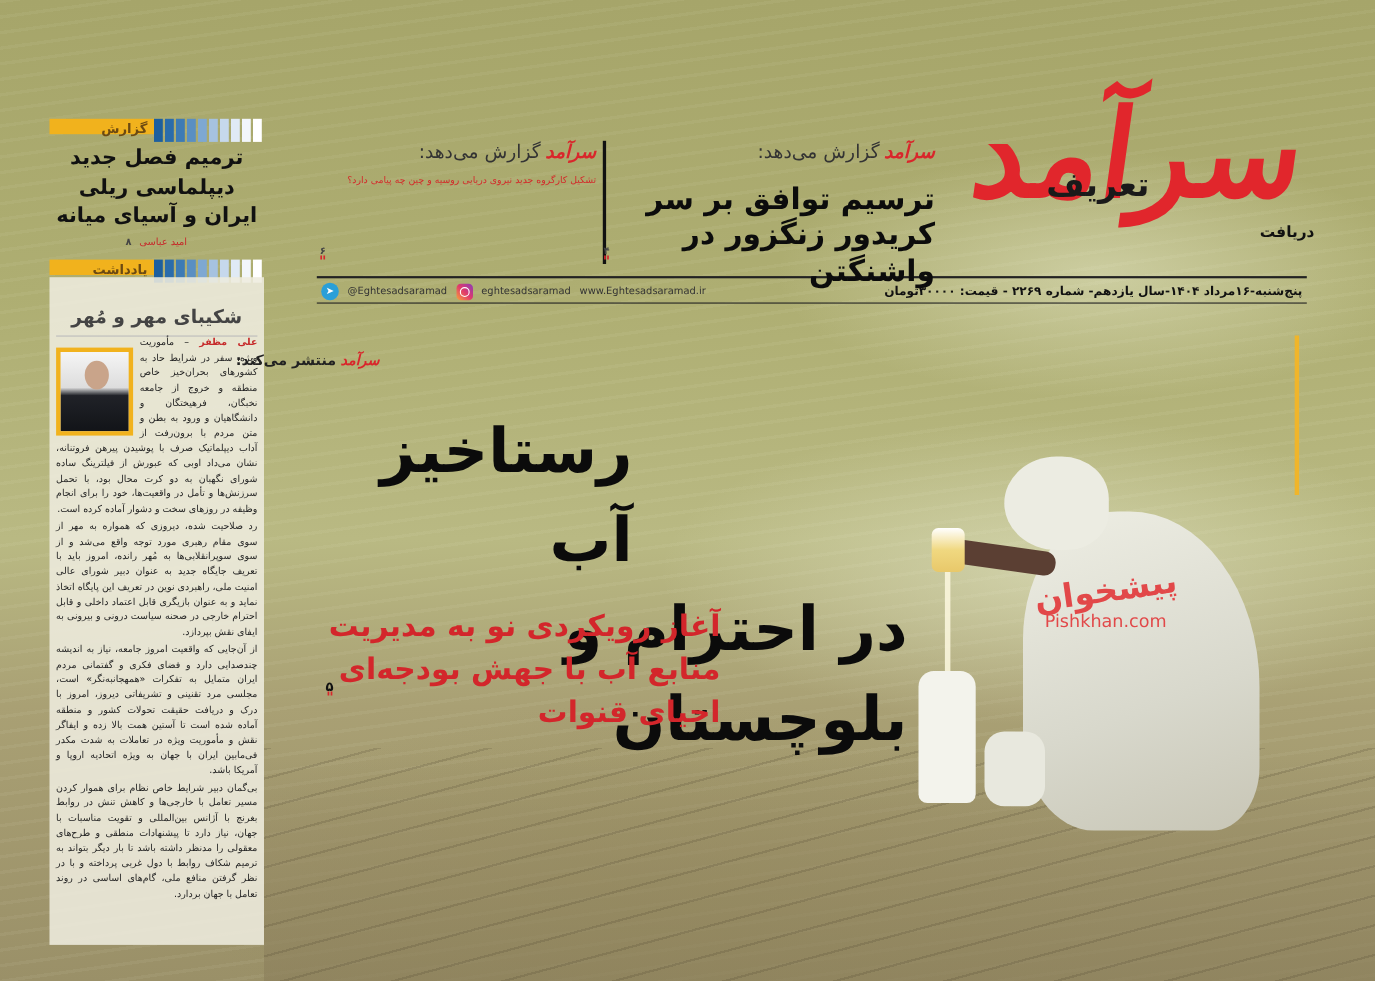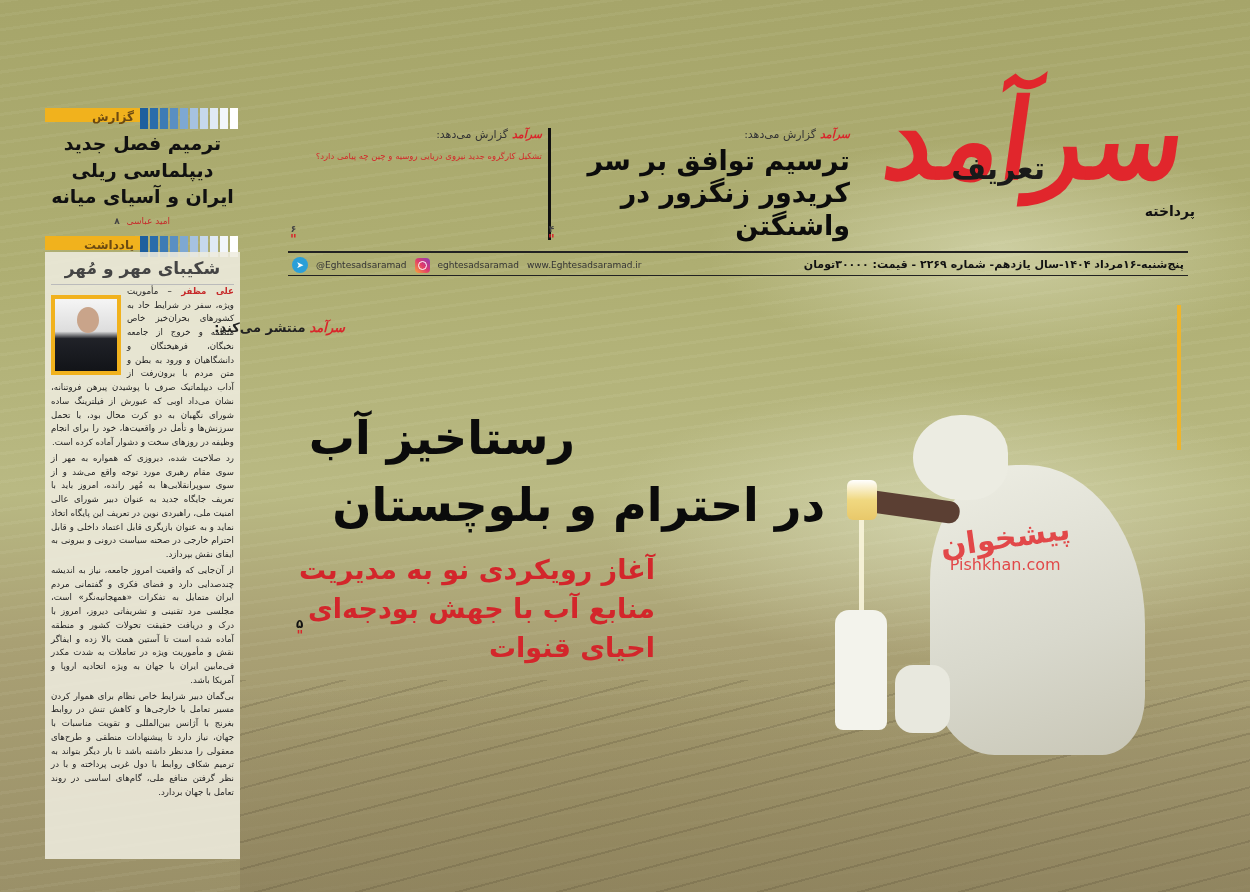--- a/index.html
+++ b/index.html
@@ -54,25 +54,25 @@
     position: absolute; left: 292px; top: 257px;
     display: flex; flex-direction: row-reverse; align-items: center; gap: 8px;
     direction: ltr;
     font-size: 9px; color: #333;
   }
   .tg-icon { width: 16px; height: 16px; border-radius: 50%; background: #2a9fd8; display: inline-flex; align-items:center; justify-content:center; color:#fff; font-size: 9px; }
   .ig-icon { width: 15px; height: 15px; border-radius: 4px; background: linear-gradient(45deg,#f9a33a,#e03a6b,#8a3ab9); display:inline-flex; align-items:center; justify-content:center; }
   .ig-icon::after { content:""; width:7px; height:7px; border:1.5px solid #fff; border-radius:50%; }
 
   
-  .kicker { font-size: 11px; color: #333; }
+  .kicker { font-size: 17px; color: #333; }
   .kicker .brand { color: #d9262b; font-weight: bold; font-style: italic; margin-left: 4px; font-family: "DejaVu Serif", serif; }
   .story1 { position: absolute; right: 400px; top: 128px; width: 300px; text-align: right; }
   .story1 .kicker { margin-right: 0; }
-  .story1 h2 { font-size: 27px; font-weight: 900; color: #0c0c0c; line-height: 1.2; margin-top: 4px; letter-spacing: -0.5px; }
+  .story1 h2 { font-size: 27px; font-weight: 900; color: #0c0c0c; line-height: 1.2; margin-top: 17px; letter-spacing: -0.5px; }
   .vbar { position: absolute; width: 3px; background: #111; }
   .story2 { position: absolute; right: 708px; top: 128px; width: 260px; text-align: right; }
   .story2 h2 { font-size: 22px; font-weight: 900; color: #0c0c0c; line-height: 1.3; margin-top: 6px; }
   .story2 .teaser { font-size: 8.5px; color: #d32a2a; margin-top: 10px; white-space: nowrap; }
   .pg { font-size: 9px; color: #444; font-weight: bold; display: block; line-height: 1; }
   .qq { color: #d9262b; font-weight: 900; font-size: 13px; line-height: 0.7; display: block; }
   .pgmark { position: absolute; text-align: center; }
 
   
   .leftcol { position: absolute; left: 45px; top: 108px; width: 195px; }
@@ -82,39 +82,38 @@
   .section-bar .lbl {
     flex: 1; background: #f1b21d; color: #6c4a12; font-size: 12px; font-weight: bold;
     padding: 2px 6px 0 0; text-align: right;
   }
   .leftcol h3 { font-size: 19px; font-weight: 900; color: #111; line-height: 1.4; text-align: center; margin-top: 8px; }
   .author1 { font-size: 9px; color: #c62a2a; text-align: right; margin-top: 6px; padding-right: 70px; }
   .note { margin-top: 10px; }
   .note-box {
     background: rgba(238,236,222,0.88); margin-top: 2px; padding: 6px 6px; height: 607px; position: relative;
   }
-  .note-title { font-size: 17px; color: #444; text-align: center; font-weight: bold; padding-bottom: 6px; border-bottom: 1px solid #bbb; }
+  .note-title { font-size: 17px; color: #444; text-align: center; font-weight: bold; padding-bottom: 6px; border-bottom: 1px solid #bbb; margin-top: 21px; }
   .note-photo {
     float: left; width: 70px; height: 80px; margin: 10px 6px 4px 0;
     border: 4px solid #f1b21d; background: linear-gradient(180deg,#f5f5f5 0%,#ddd 45%,#202228 55%,#121418 100%);
     position: relative;
   }
   .note-photo::before { content:""; position:absolute; left:22px; top:8px; width:22px; height:26px; border-radius:50%; background:#c9a48a; }
   .note-body { font-size: 8.6px; line-height: 1.6; color: #222; text-align: justify; }
   .note-body .by { color: #c62a2a; font-weight: bold; }
   .note-body p { margin-bottom: 2px; }
 
   
   .lead-kicker { position: absolute; right: 905px; top: 320px; font-size: 13px; font-weight: bold; color: #222; }
   .lead-kicker .brand { color: #d9262b; font-style: italic; font-family: "DejaVu Serif", serif; margin-left: 4px; }
   .lead-h1 {
     position: absolute; right: 425px; top: 370px; width: 560px;
-    font-size: 46px; font-weight: 900; color: #0b0b0b; line-height: 1.45; text-align: right;
+    font-size: 56px; font-weight: 900; color: #0b0b0b; line-height: 1.45; text-align: right;
     letter-spacing: -1px;
-    margin-top: 35px;
   }
   .lead-sub {
     position: absolute; right: 595px; top: 550px; width: 400px;
     font-size: 27px; font-weight: bold; color: #d3262b; line-height: 1.45; text-align: right;
   }
   .lead-pg { position: absolute; left: 296px; top: 618px; }
   .yellow-bar { position: absolute; left: 1177px; top: 305px; width: 4px; height: 145px; background: #f0b52a; }
 
   
   .figure { position: absolute; left: 835px; top: 415px; width: 320px; height: 360px; }
@@ -132,21 +131,21 @@
 </head>
 <body>
 
 <div class="bg"></div>
 <div class="bg-ripples"></div>
 <div class="ground"></div>
 
 <div class="logo">
   <span class="logo-main">سرآمد</span>
   <span class="logo-sub">تعریف</span>
-  <span class="logo-daily">پرداخته</span>
+  <span class="logo-daily">دریافت</span>
 </div>
 
 <div class="rule" style="left:288px; right:62px; top:251px;"></div>
 <div class="rule" style="left:288px; right:62px; top:275px; height:1px;"></div>
 <div class="dateline">پنج‌شنبه-۱۶مرداد ۱۴۰۴-سال یازدهم- شماره ۲۲۶۹ - قیمت: ۳۰۰۰۰تومان</div>
 
 <div class="social">
   <span>www.Eghtesadsaramad.ir</span>
   <span>eghtesadsaramad</span>
   <span class="ig-icon"></span>

